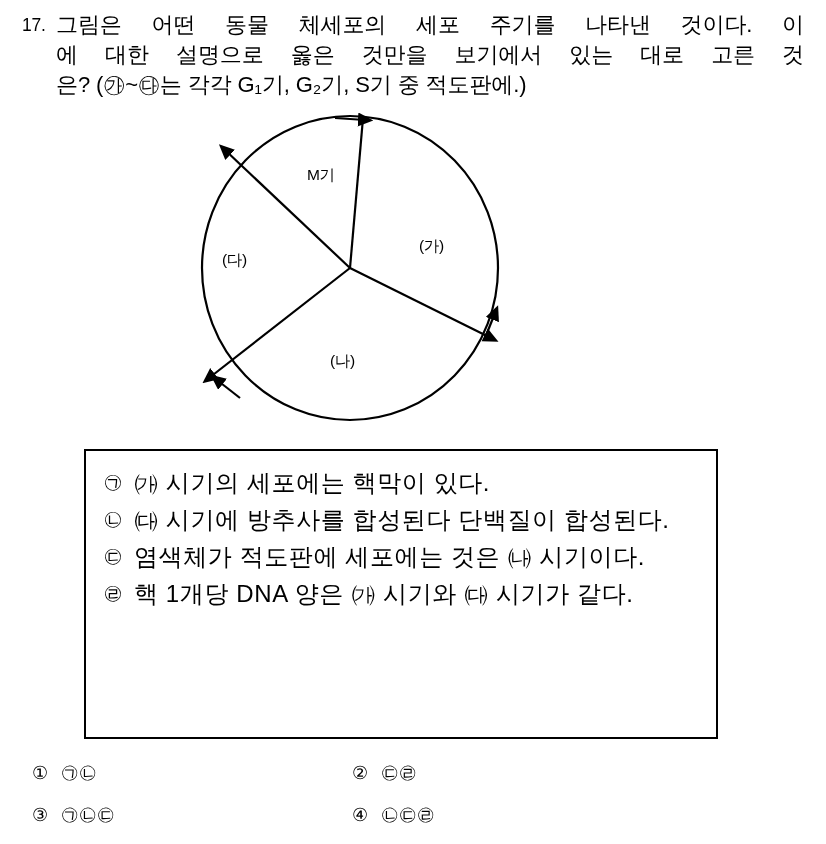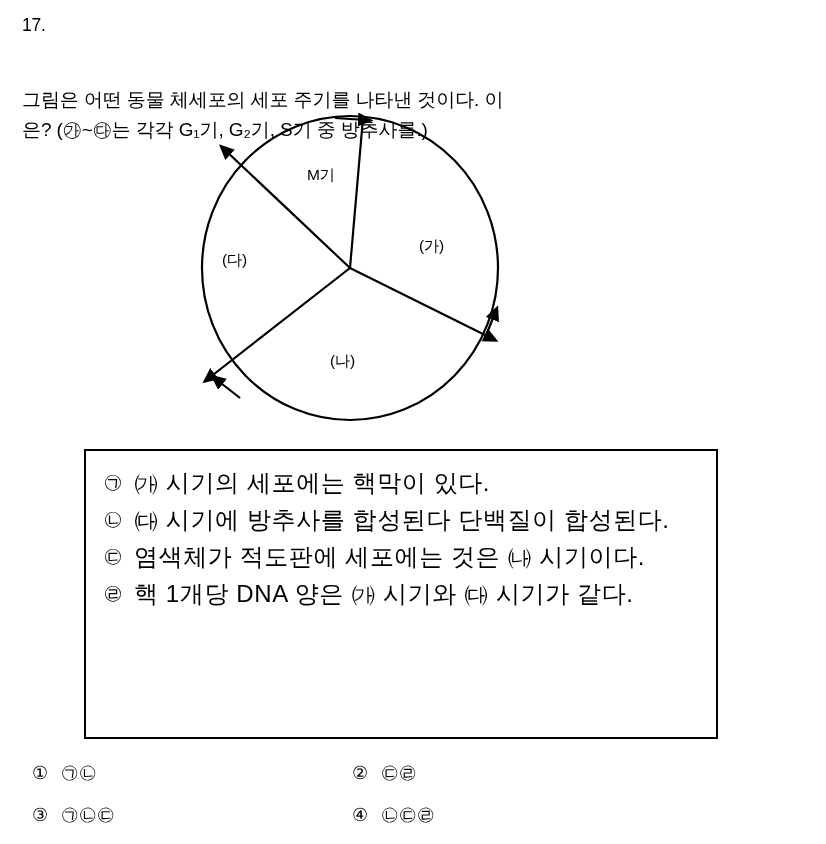--- a/index.html
+++ b/index.html
@@ -17,35 +17,33 @@
   }
 
   
   .stem {
     position: absolute;
     left: 22px;
     top: 10px;
     width: 782px;
     display: flex;
     align-items: flex-start;
-    flex-direction: column;
   }
   .stem-number {
     font-size: 17.5px;
     line-height: 30px;
     width: 34px;
     flex: 0 0 34px;
     text-align: left;
     letter-spacing: -0.2px;
   }
   .stem-body {
-    font-size: 19px;
+    font-size: 22px;
     line-height: 30px;
     flex: 1 1 auto;
-    margin-top: 41px;
   }
   .stem-line {
     white-space: nowrap;
     text-align: justify;
     letter-spacing: -0.1px;
   }
   .stem-line.l1, .stem-line.l2 {
     text-align-last: justify;
   }
 
@@ -125,21 +123,22 @@
     letter-spacing: 1px;
   }
 </style>
 </head>
 <body>
 
 <div class="stem">
   <div class="stem-number">17.</div>
   <div class="stem-body">
     <div class="stem-line l1">그림은 어떤 동물 체세포의 세포 주기를 나타낸 것이다. 이</div>
-    <div class="stem-line l3">은? (㉮~㉰는 각각 G₁기, G₂기, S기 중 방추사를.)</div>
+    <div class="stem-line l2">에 대한 설명으로 옳은 것만을 보기에서 있는 대로 고른 것</div>
+    <div class="stem-line l3">은? (㉮~㉰는 각각 G₁기, G₂기, S기 중 적도판에.)</div>
   </div>
 </div>
 
 <div class="figure">
   <svg width="330" height="320" viewBox="0 0 330 320">
     <defs>
       <marker id="arrowhead" markerWidth="7" markerHeight="7" refX="3.2" refY="3.2" orient="auto">
         <polygon points="0,0 7,3.2 0,6.4" fill="#000"></polygon>
       </marker>
     </defs>

